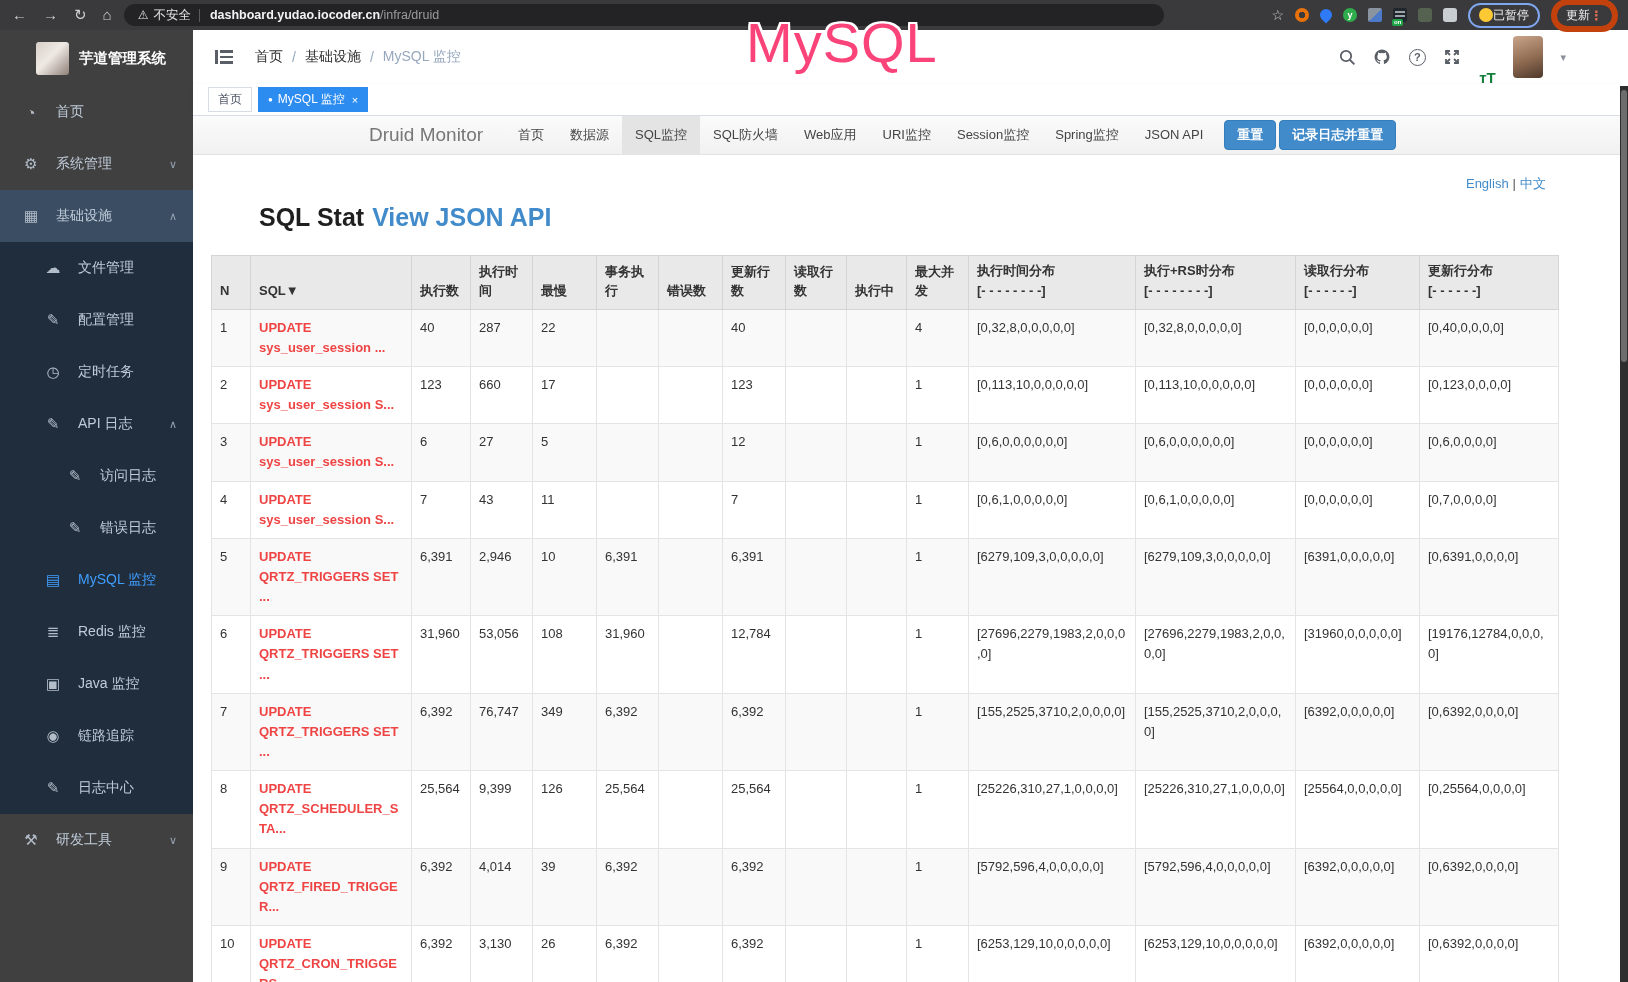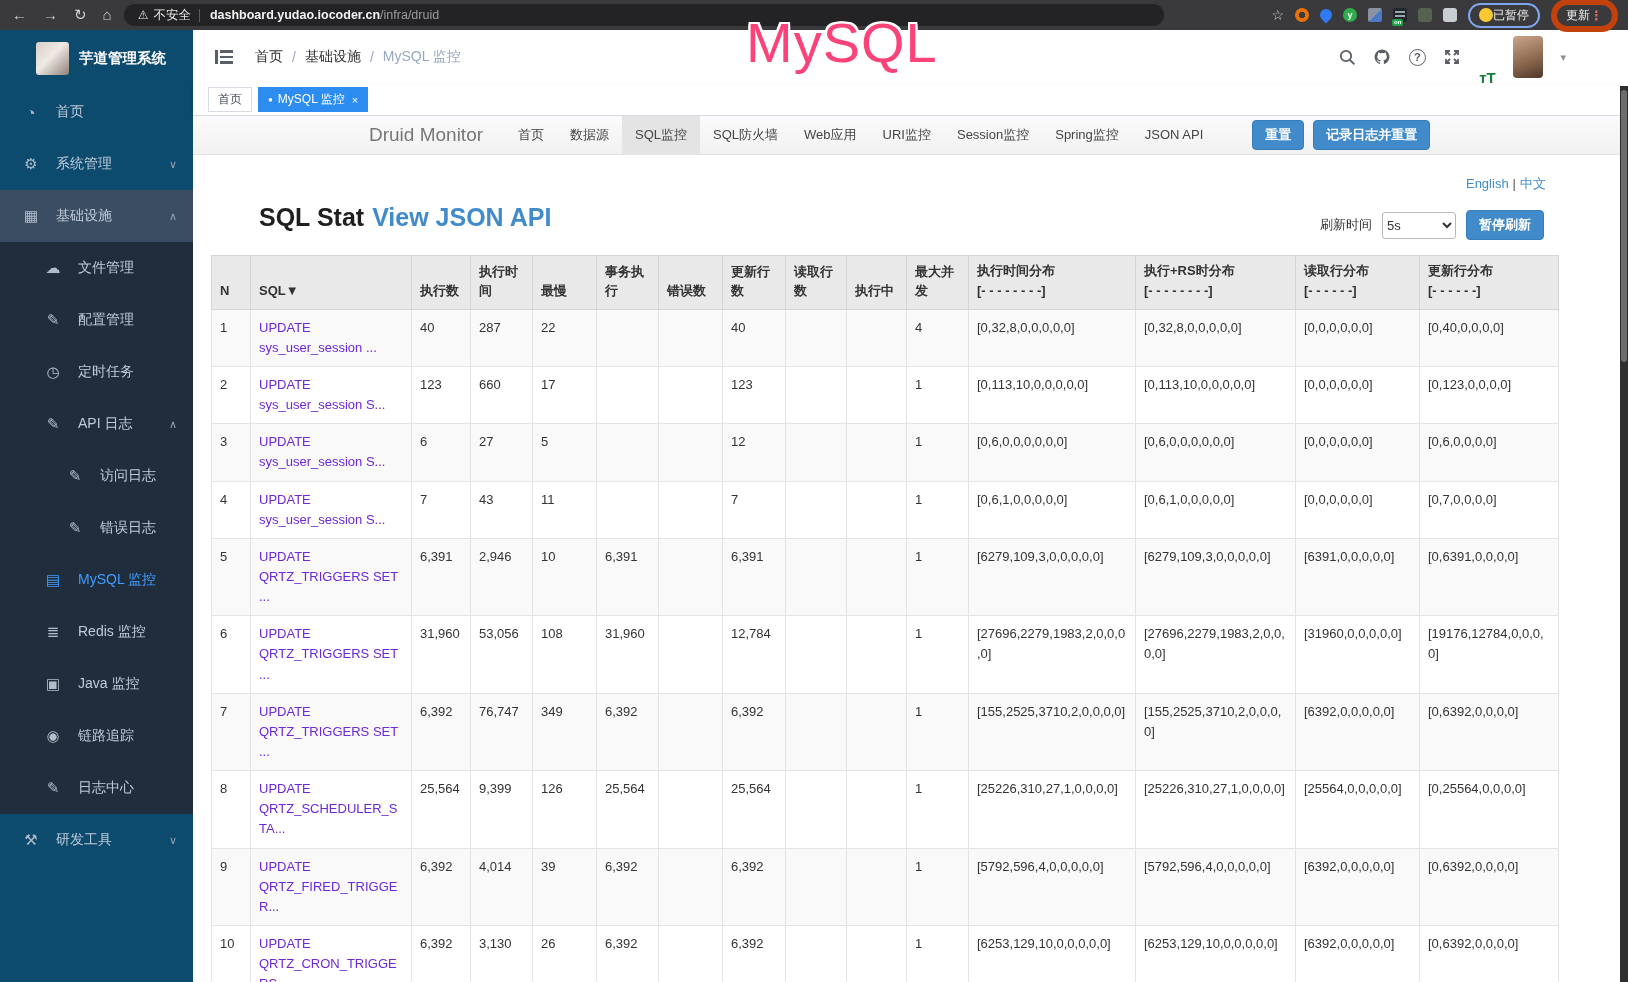--- a/index.html
+++ b/index.html
@@ -33,21 +33,21 @@
   .ext-leaf{background:#55624f;border-radius:3px;}
   .ext-puzzle{background:#c9ced3;border-radius:3px;}
   .pill{display:flex;align-items:center;border-radius:999px;padding:2px 9px;font-size:12px;color:#eee;}
   .pill.paused{border:2px solid #7fa7f0;}
   .pill .face{width:14px;height:14px;border-radius:50%;background:#fcc934;}
   .pill.update{border:6px solid #c2410c;color:#f3f3f3;}
   .pill.update .dots{color:#e06a52;font-weight:bold;font-size:13px;}
 
   
   .app{position:absolute;top:30px;left:0;right:0;bottom:0;display:flex;}
-  .sidebar{width:193px;background:#0c4a6e;flex:none;overflow:hidden;}
+  .sidebar{width:193px;background:#404040;flex:none;overflow:hidden;}
   .logo-row{height:56px;display:flex;align-items:center;padding-left:36px;}
   .logo-img{width:33px;height:33px;border-radius:3px;flex:none;
     background:linear-gradient(135deg,#d8cfc8 0%,#efe9e4 45%,#8e8078 100%);}
   .logo-title{color:#fff;font-size:14.5px;font-weight:bold;margin-left:10px;white-space:nowrap;}
   .menu-item{height:52px;display:flex;align-items:center;position:relative;color:#bfcbd9;
     font-size:14px;cursor:pointer;white-space:nowrap;}
   .menu-item .mi-icon{width:22px;text-align:center;margin-right:14px;font-size:15px;color:#b3bdc9;flex:none;}
   .menu-item .mi-chevron{position:absolute;right:16px;font-size:11px;color:#97a4b2;}
   .menu-item.lvl0{padding-left:20px;}
   .menu-item.lvl1{padding-left:42px;background:#1f2d3d;}
@@ -85,21 +85,21 @@
   .tag .dot{font-size:8px;line-height:1;}
   .tag .close{font-size:11px;margin-left:2px;}
 
   
   .druidbar{height:38px;background:linear-gradient(#fbfbfb,#f1f1f1);border-bottom:1px solid #e2e2e2;
     display:flex;align-items:center;flex:none;}
   .druid-brand{color:#777;font-size:19px;margin-left:176px;white-space:nowrap;text-align:right;}
   .druid-nav{display:flex;align-items:stretch;height:38px;margin-left:22px;}
   .druid-nav .dn-item{font-size:13px;color:#444;padding:0 13px;line-height:38px;cursor:pointer;white-space:nowrap;}
   .druid-nav .dn-item.active{background:#e4e4e4;}
-  .druid-btns{display:flex;gap:9px;margin-left:36px;}
+  .druid-btns{display:flex;gap:3px;margin-left:8px;}
   .btn-blue{background:#428bca;border:1px solid #357ebd;color:#fff;border-radius:4px;
     font-size:13px;font-weight:bold;padding:5px 12px;cursor:pointer;font-family:inherit;}
 
   
   .content{flex:1;position:relative;background:#fff;}
   .lang{position:absolute;top:20px;right:82px;font-size:13px;}
   .lang a{color:#428bca;text-decoration:none;cursor:pointer;}
   .lang .lsep{color:#555;margin:0 4px;}
   .page-heading{position:absolute;top:48px;left:18px;font-size:25px;font-weight:bold;color:#1f1f1f;white-space:nowrap;margin-left:48px;}
   .page-heading .jsonapi{color:#428bca;margin-left:8px;cursor:pointer;}
@@ -109,21 +109,21 @@
 
   
   .table-wrap{position:absolute;top:100px;left:18px;}
   table.sql{border-collapse:collapse;table-layout:fixed;width:1347px;font-size:13px;color:#333;}
   table.sql th{background:#e9e9e9;border:1px solid #d5d5d5;text-align:left;vertical-align:bottom;
     padding:6px 8px 8px;font-weight:bold;line-height:1.45;}
   table.sql th .sub{font-weight:bold;margin-top:1px;}
   table.sql td{border:1px solid #e4e4e4;vertical-align:top;padding:8px 8px;height:38px;
     line-height:1.55;word-wrap:break-word;overflow:hidden;}
   table.sql tbody tr:nth-child(odd) td{background:#f9f9f9;}
-  a.sql-link{color:#6d28d9;text-decoration:none;cursor:pointer;}
+  a.sql-link{color:#ef4444;text-decoration:none;cursor:pointer;font-weight:bold;}
 
   
   .mysql-overlay{position:absolute;left:746px;top:10px;z-index:60;font-size:56px;font-weight:normal;
     color:#fa4379;letter-spacing:1px;
     text-shadow:-2px -2px 0 #fff,2px -2px 0 #fff,-2px 2px 0 #fff,2px 2px 0 #fff,0 2px 0 #fff,0 -2px 0 #fff,2px 0 0 #fff,-2px 0 0 #fff;}
   .scrollbar{position:absolute;right:0;top:86px;bottom:0;width:8px;background:#2e2e2e;z-index:45;}
   .scrollbar .thumb{position:absolute;left:1px;right:1px;top:4px;height:272px;background:#6d6d6d;border-radius:3px;}
 </style>
 </head>
 <body>
@@ -311,25 +311,20 @@
         <button class="btn-blue">记录日志并重置</button>
       </div>
     </div>
 
     <div class="content">
       <div class="lang">
         <a>English</a><span class="lsep">|</span><a>中文</a>
       </div>
       <div class="page-heading">
         <span>SQL Stat</span><span class="jsonapi">View JSON API</span>
-      </div>
-      <div class="refresh">
-        <span>刷新时间</span>
-        <select id="refresh-select"><option>5s</option></select>
-        <button class="btn-blue">暂停刷新</button>
       </div>
 
       <div class="table-wrap">
         <table class="sql" id="sql-table">
           <colgroup id="sql-colgroup">
               <col style="width: 39px;">
               <col style="width: 161px;">
               <col style="width: 59px;">
               <col style="width: 62px;">
               <col style="width: 64px;">

